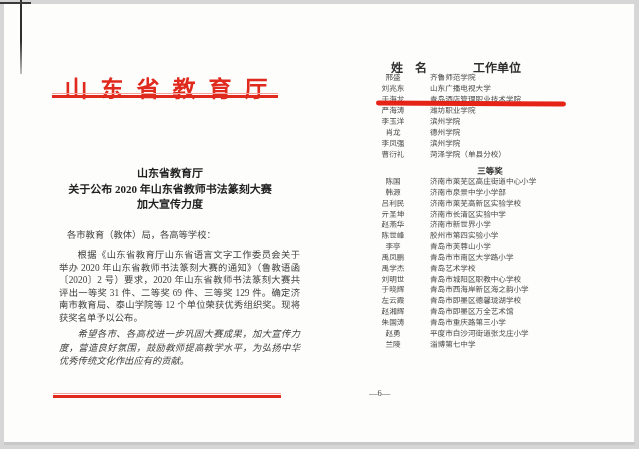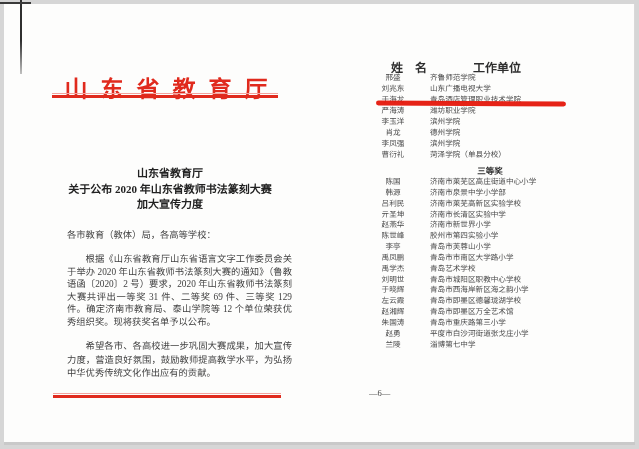--- a/index.html
+++ b/index.html
@@ -23,22 +23,22 @@
   .rule .thick{height:3px;background:#e02a1d;margin-top:1.2px;}
   .rule-top{top:93px;}
   .rule-bottom{top:393px;left:53px;width:228px;}
   .doc-number{position:absolute;left:138px;top:111px;width:140px;text-align:right;
     font-size:9px;color:#3c3c3c;white-space:nowrap;}
   .notice-title{position:absolute;left:36px;top:166px;width:268px;text-align:center;
     font-weight:bold;font-size:11px;line-height:15.5px;color:#222;}
   .body-text{position:absolute;left:55px;top:229px;width:249px;
     font-size:9.3px;color:#3f3f3f;text-align:justify;}
   .body-text .salute{margin:0 0 8px 12px;line-height:12px;}
-  .body-text p.para{margin:12px;text-indent:2em;line-height:12.5px;}
-  .body-text p.para + p.para{margin-top:3px;line-height:13.6px;}
+  .body-text p.para{margin:4px;text-indent:2em;line-height:12.5px;}
+  .body-text p.para + p.para{margin-top:3px;line-height:13.6px;font-style:italic;}
 
   
   .col-head{position:absolute;top:58px;font-size:12px;font-weight:bold;color:#2e2e2e;white-space:nowrap;}
   .col-head.name{left:391px;}
   .col-head.unit{left:473px;}
   .rows{position:absolute;left:374px;width:240px;}
   .rows.g1{top:71.5px;}
   .rows.g2{top:177px;}
   .unit-row{white-space:nowrap;font-size:7.6px;color:#4a4a4a;}
   .g1 .unit-row{height:11.1px;line-height:11.1px;}

